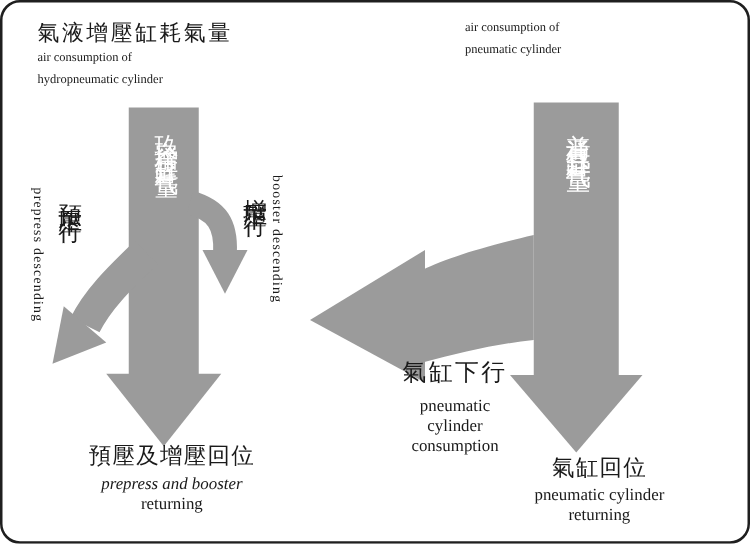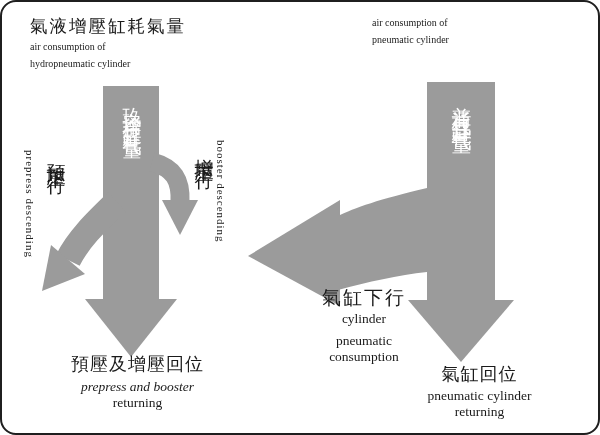--- a/index.html
+++ b/index.html
@@ -101,22 +101,22 @@
   <div class="abs arrow-label right" style="left:447px; top:88px;">普通气缸耗气量</div>
 
   <div class="abs en v-en" style="left:22px; top:148px;">prepress descending</div>
   <div class="abs zh v-zh" style="left:40px; top:147px;">預壓下行</div>
 
   <div class="abs zh v-zh" style="left:188px; top:142px;">增壓下行</div>
   <div class="abs en v-en" style="left:213px; top:138px;">booster descending</div>
 
   <div class="abs center" style="left:300px; top:283px; width:124px;">
     <div class="zh" style="font-size:19px; letter-spacing:2px;">氣缸下行</div>
+    <div class="en bottom-en" style="margin-top:6px;">pneumatic</div>
     <div class="en bottom-en">cylinder</div>
-    <div class="en bottom-en" style="margin-top:6px;">pneumatic</div>
     <div class="en bottom-en">consumption</div>
   </div>
 
   <div class="abs center" style="left:38px; top:350px; width:195px;">
     <div class="zh bottom-zh">預壓及增壓回位</div>
     <div class="en bottom-en" style="margin-top:3px;font-style:italic;">prepress and booster</div>
     <div class="en bottom-en">returning</div>
   </div>
 
   <div class="abs center" style="left:390px; top:360px; width:175px;">

